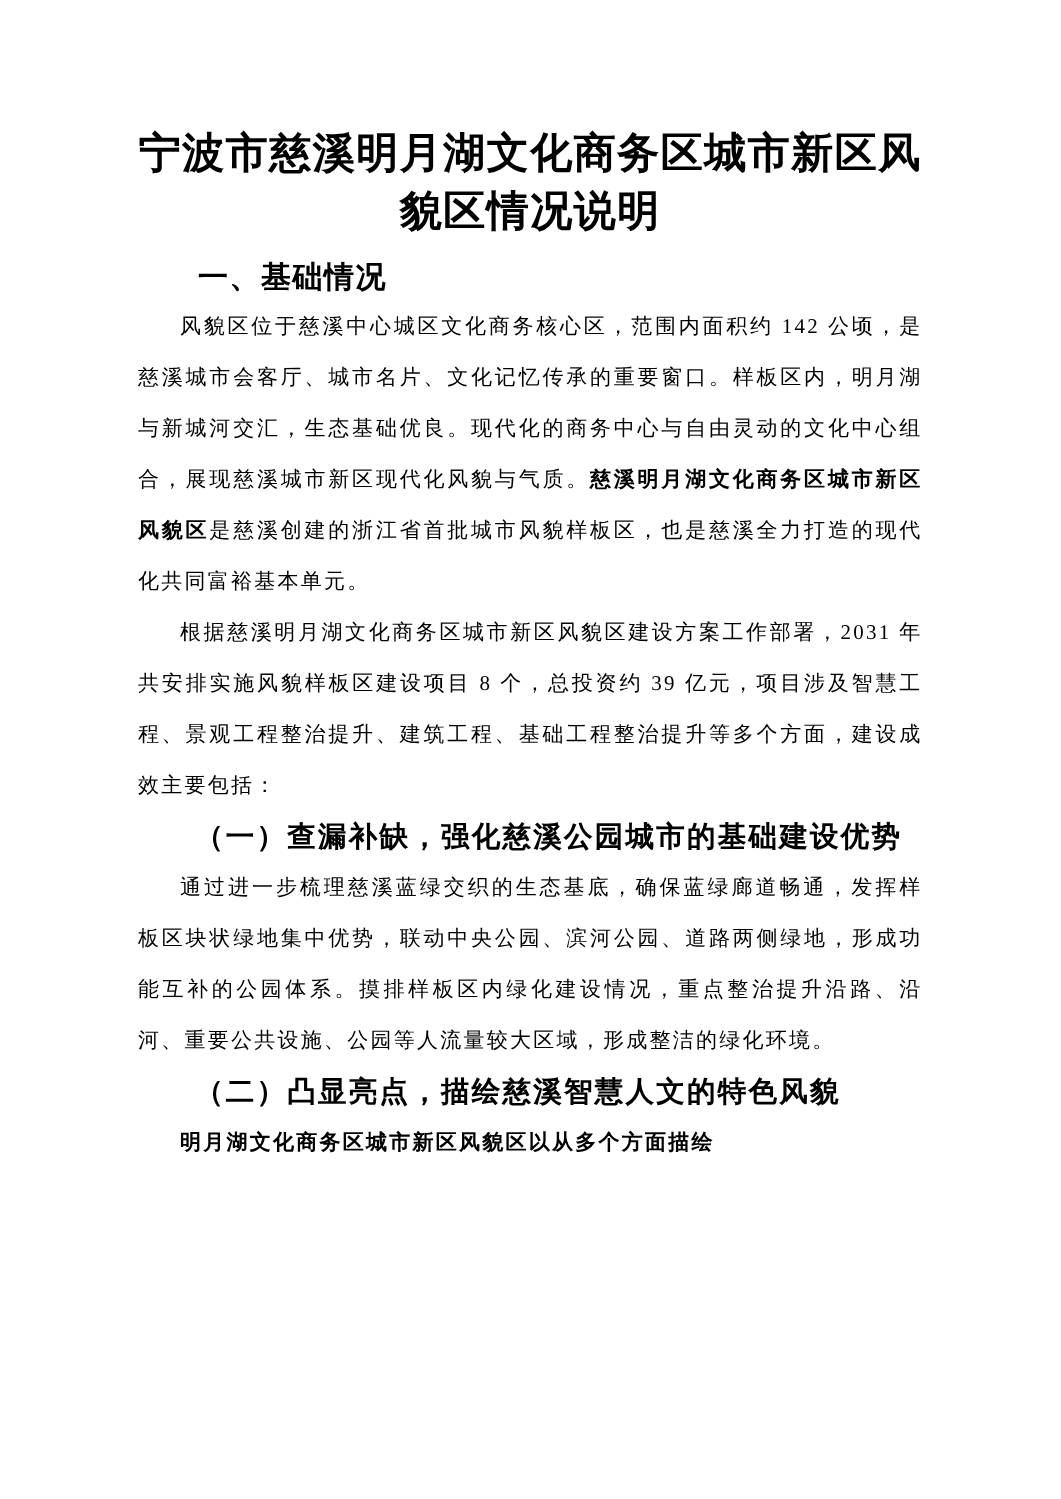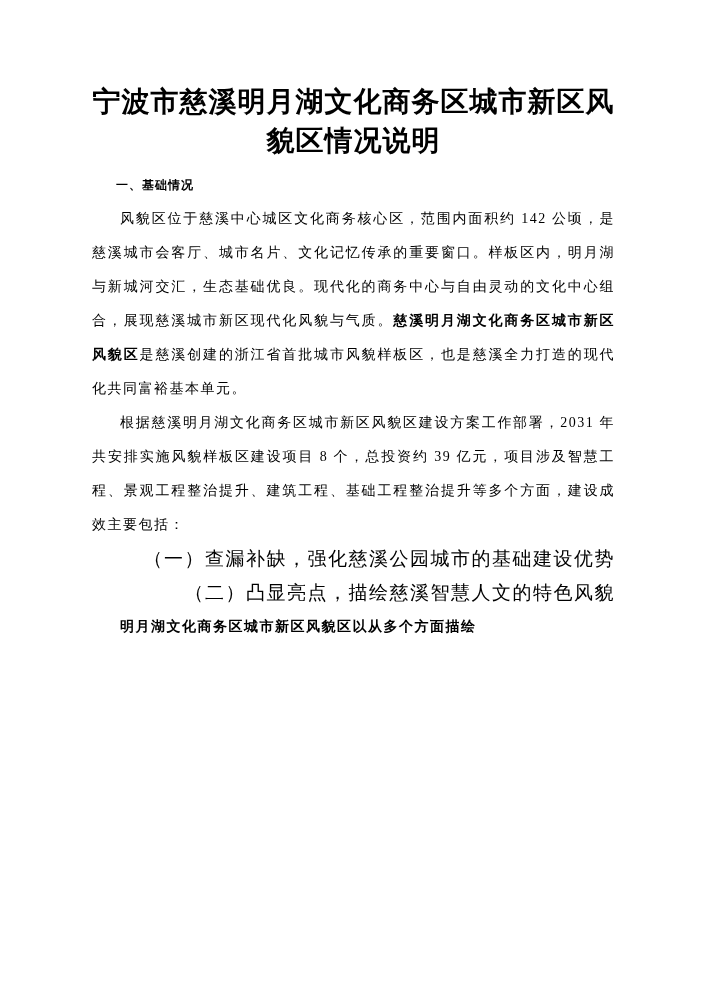--- a/index.html
+++ b/index.html
@@ -24,33 +24,32 @@
     font-weight: 700;
     font-size: 28px;
     line-height: 39px;
     letter-spacing: 1px;
     text-align: center;
   }
   .h1 {
     margin: 0;
     font-family: "Liberation Sans", "DejaVu Sans", sans-serif;
     font-weight: 700;
-    font-size: 12px;
+    font-size: 20px;
     line-height: 34px;
     letter-spacing: 1px;
     text-indent: 2em;
   }
   .h2 {
     margin: 0;
-    font-weight: 400;
+    font-weight: 700;
     font-size: 19px;
     line-height: 34px;
     letter-spacing: 1.5px;
     text-indent: 2em;
-    text-align: right;
   }
   .body-p {
     margin: 0;
     font-size: 14px;
     line-height: 34px;
     letter-spacing: 1.5px;
     text-align: justify;
     text-indent: 2em;
   }
   .body-p b { font-weight: 700; }
@@ -68,18 +67,19 @@
 
   <h2 class="h1">一、基础情况</h2>
 
   <p class="body-p"><span>风貌区位于慈溪中心城区文化商务核心区，范围内面积约 142 公顷，是慈溪城市会客厅、城市名片、文化记忆传承的重要窗口。样板区内，明月湖与新城河交汇，生态基础优良。现代化的商务中心与自由灵动的文化中心组合，展现慈溪城市新区现代化风貌与气质。</span><b>慈溪明月湖文化商务区城市新区风貌区</b><span>是慈溪创建的浙江省首批城市风貌样板区，也是慈溪全力打造的现代化共同富裕基本单元。</span></p>
 
 
   <p class="body-p">根据慈溪明月湖文化商务区城市新区风貌区建设方案工作部署，2031 年共安排实施风貌样板区建设项目 8 个，总投资约 39 亿元，项目涉及智慧工程、景观工程整治提升、建筑工程、基础工程整治提升等多个方面，建设成效主要包括：</p>
 
   <h3 class="h2">（一）查漏补缺，强化慈溪公园城市的基础建设优势</h3>
 
+  <p class="body-p">通过进一步梳理慈溪蓝绿交织的生态基底，确保蓝绿廊道畅通，发挥样板区块状绿地集中优势，联动中央公园、滨河公园、道路两侧绿地，形成功能互补的公园体系。摸排样板区内绿化建设情况，重点整治提升沿路、沿河、重要公共设施、公园等人流量较大区域，形成整洁的绿化环境。</p>
 
   <h3 class="h2">（二）凸显亮点，描绘慈溪智慧人文的特色风貌</h3>
 
   <p class="body-p bold-line">明月湖文化商务区城市新区风貌区以从多个方面描绘</p>
 
 </div>
 
 </body></html>

